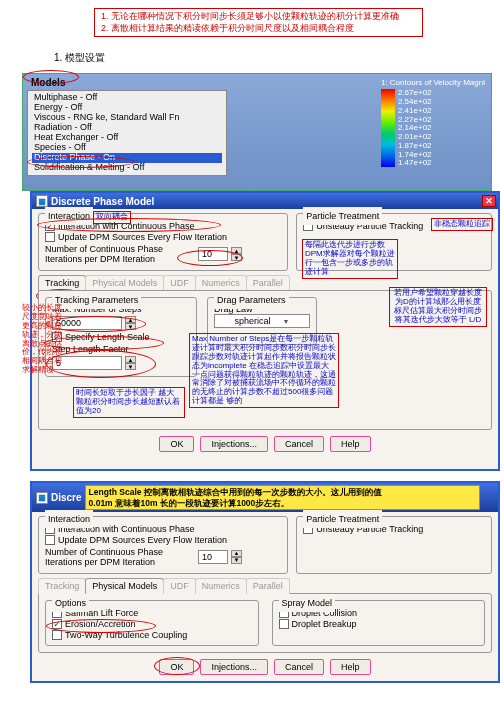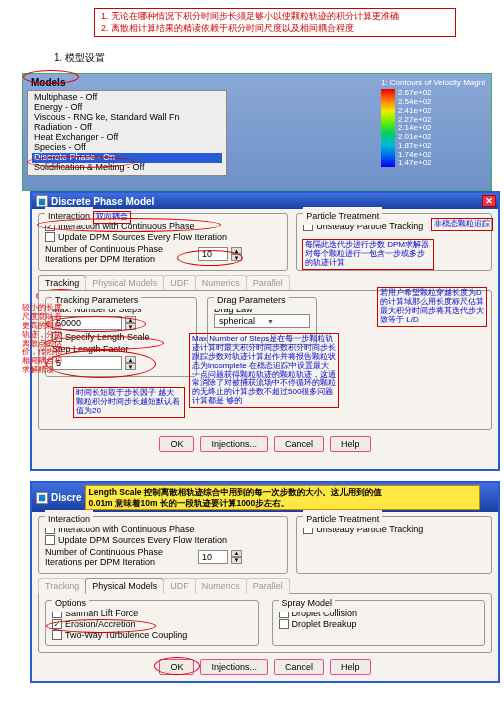--- a/index.html
+++ b/index.html
@@ -1,17 +1,17 @@
 <!DOCTYPE html>
 <html><head>
 <meta charset="utf-8">
 <style>
   * { box-sizing: border-box; font-family: "Microsoft Sans Serif", Tahoma, Arial, sans-serif; }
   body { margin: 0; padding: 8px 14px; font-size: 10px; background: #fff; color: #000; width: 504px; }
-  .topnote { border: 1px solid #c00; padding: 2px 6px; margin: 0 0 14px 80px; width: 362px; font-size: 9px; color: #c00; line-height: 1.3; }
+  .topnote { border: 1px solid #c00; padding: 2px 6px; margin: 0 0 14px 80px; width: 329px; font-size: 9px; color: #c00; line-height: 1.3; }
   .sectitle { font-size: 10px; margin: 4px 0 8px 40px; }
   .gradwrap { position: relative; background: linear-gradient(#8aa8d8,#6f91c6); padding: 4px; border: 1px solid #4a6; width: 470px; }
   .modelstitle { position:absolute; left:4px; top:-1px; font-size:10px; font-weight:bold; padding:4px 4px; }
   .redoval { position:absolute; border:1.5px solid #d00; border-radius:50%; }
   .modelsbox { background:#eee; border:1px solid #888; margin-top:12px; padding:2px 4px; font-size:9px; width: 200px; line-height:1.1;}
   .modelsbox .row { padding:0 2px; }
   .modelsbox .sel { background:#2a5bd7; color:#fff; }
   .legend { position:absolute; right:6px; top:4px; font-size:8px; color:#fff; }
   .legend .lead { margin-bottom:2px; }
   .legend .lr { display:flex; align-items:flex-start; }
@@ -34,21 +34,21 @@
   .tabs { display:flex; gap:0; margin-top:4px; font-size:9px; }
   .tab { border:1px solid #999; border-bottom:none; padding:2px 6px; background:#f0ece4; border-radius:3px 3px 0 0; margin-right:-1px;}
   .tab.inactive { color:#999; background:#f6f3ee; border-color:#ccc;}
   .tab.sel { background:#f6f3ee; border-bottom:1px solid #f6f3ee; }
   .tabbody { border:1px solid #999; border-radius:0 3px 3px 3px; padding:6px; margin-top:-1px; background:#f6f3ee;}
   .btnrow { display:flex; gap:6px; justify-content:center; margin-top:6px;}
   .btn { border:1px solid #ec4899; background:#efece5; padding:2px 10px; font-size:9px; border-radius:2px;}
   .anno { position:absolute; border:1px solid #c00; color:#00c; background:#fff0; font-size:8px; padding:1px 2px; line-height:1.1; }
   .anno.nob { border:none; }
   .ybox { border:1px solid #c80; background:#ffe843; padding:1px 3px; font-size:8.5px; color:#000; line-height:1.2;}
-  .sel2 { border:1px solid #888; background:#fff; padding:1px 4px; font-size:9px; display:flex; align-items:center; justify-content:flex-start; gap:12px;}
+  .sel2 { border:1px solid #888; background:#fff; padding:1px 4px; font-size:9px; display:flex; align-items:center; justify-content:center; gap:12px;}
   .dd { font-size:7px; color:#555; }
   .leftnote { position:absolute; left:-2px; top:230px; width:46px; color:#d00; font-size:8px; line-height:1.1;}
   .wrap2 { position:relative; margin-left:8px; }
 </style>
 </head>
 <body>
 
 <div class="topnote">
   <div>1. 无论在哪种情况下积分时间步长须足够小以使颗粒轨迹的积分计算更准确</div>
   <div>2. 离散相计算结果的精读依赖于积分时间尺度以及相间耦合程度</div>
@@ -123,21 +123,21 @@
       <div class="grp" style="flex:1; position:relative;">
         <span class="grplegend">Particle Treatment</span>
         <div class="chk">
               <span class="box"></span>
               <span>Unsteady Particle Tracking</span>
             </div>
         <span class="anno" style="right:-2px;top:4px;">非稳态颗粒追踪</span>
       </div>
     </div>
 
-    <span class="anno" style="left:270px;top:30px;width:132px;">每隔此迭代步进行步数 DPM求解器对每个颗粒进行一包含一步或多步的轨迹计算</span>
+    <span class="anno" style="left:270px;top:30px;width:96px;">每隔此迭代步进行步数 DPM求解器对每个颗粒进行一包含一步或多步的轨迹计算</span>
 
     <div class="tabs">
       <div class="tab sel">Tracking</div>
       <div class="tab inactive">Physical Models</div>
       <div class="tab inactive">UDF</div>
       <div class="tab inactive">Numerics</div>
       <div class="tab inactive">Parallel</div>
     </div>
     <div class="redoval" style="left:4px;top:80px;width:50px;height:14px;"></div>
 
@@ -171,21 +171,21 @@
         </div>
         <div class="grp" style="width:110px; height:48px;">
           <span class="grplegend">Drag Parameters</span>
           <div style="font-size:9px;">Drag Law</div>
           <div class="sel2" style="width:96px;">
                 <span>spherical</span>
                 <span class="dd">▼</span>
               </div>
         </div>
       </div>
-      <span class="anno" style="right:4px; top:-4px; width:110px;">若用户希望颗粒穿越长度为D的计算域那么用长度标尺估算最大积分时间步将其迭代步大致等于 L/D</span>
+      <span class="anno" style="right:4px; top:-4px; width:98px;text-align:center;">若用户希望颗粒穿越长度为D的计算域那么用长度标尺估算最大积分时间步将其迭代步大致等于 L/D</span>
       <span class="anno" style="left:150px; top:42px; width:150px;">Max Number of Steps是在每一步颗粒轨迹计算时最大积分时间步数积分时间步长跟踪步数对轨迹计算起作并将报告颗粒状态为incomplete 在稳态追踪中设置最大一点问题获得颗粒轨迹的颗粒轨迹，这通常消除了对被捕获流场中不停循环的颗粒的无终止的计算步数不超过500很多问题计算都是 够的</span>
       <span class="anno" style="left:34px; top:96px; width:112px;">时间长短取于步长因子 越大颗粒积分时间步长越短默认着值为20</span>
     </div>
 
     <div class="btnrow">
       <span class="btn">OK</span>
       <span class="btn">Injections...</span>
       <span class="btn">Cancel</span>
       <span class="btn">Help</span>
     </div>

